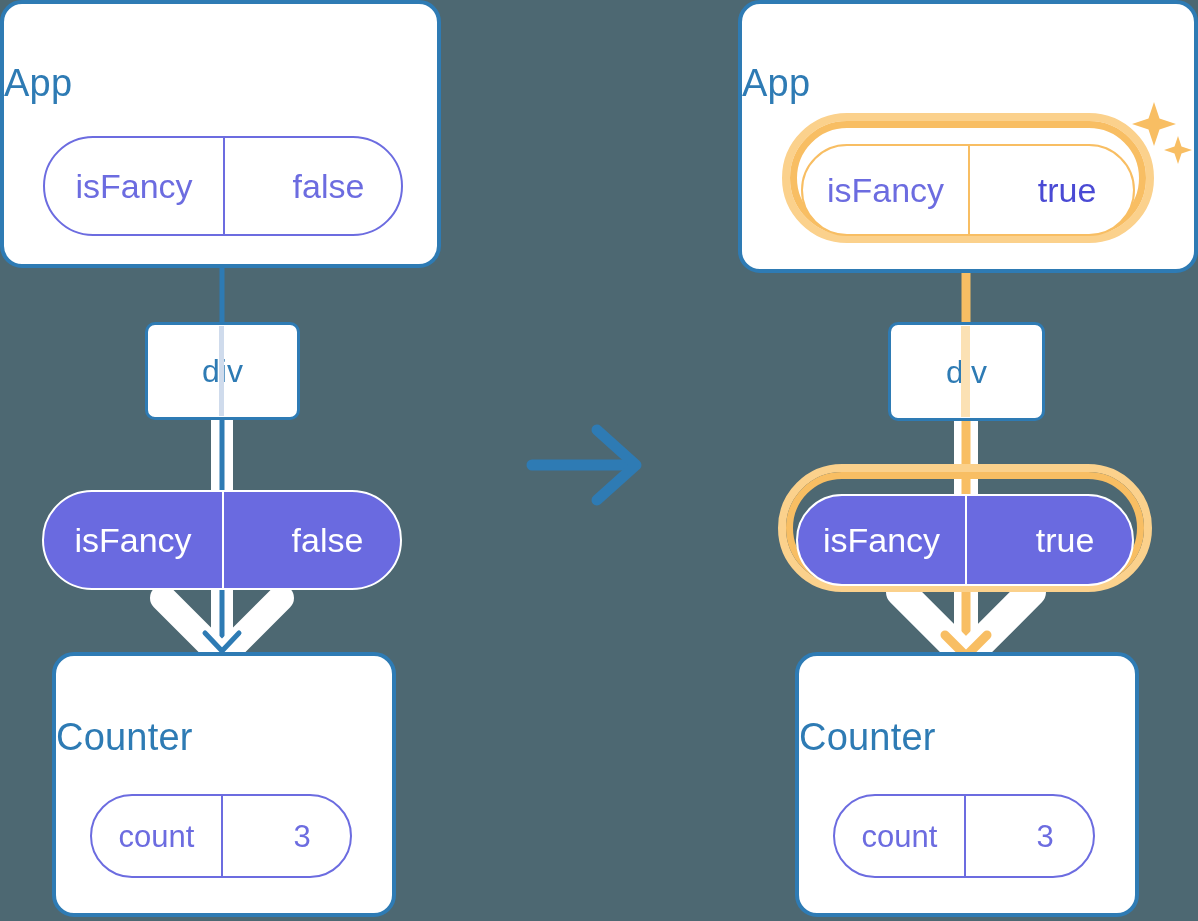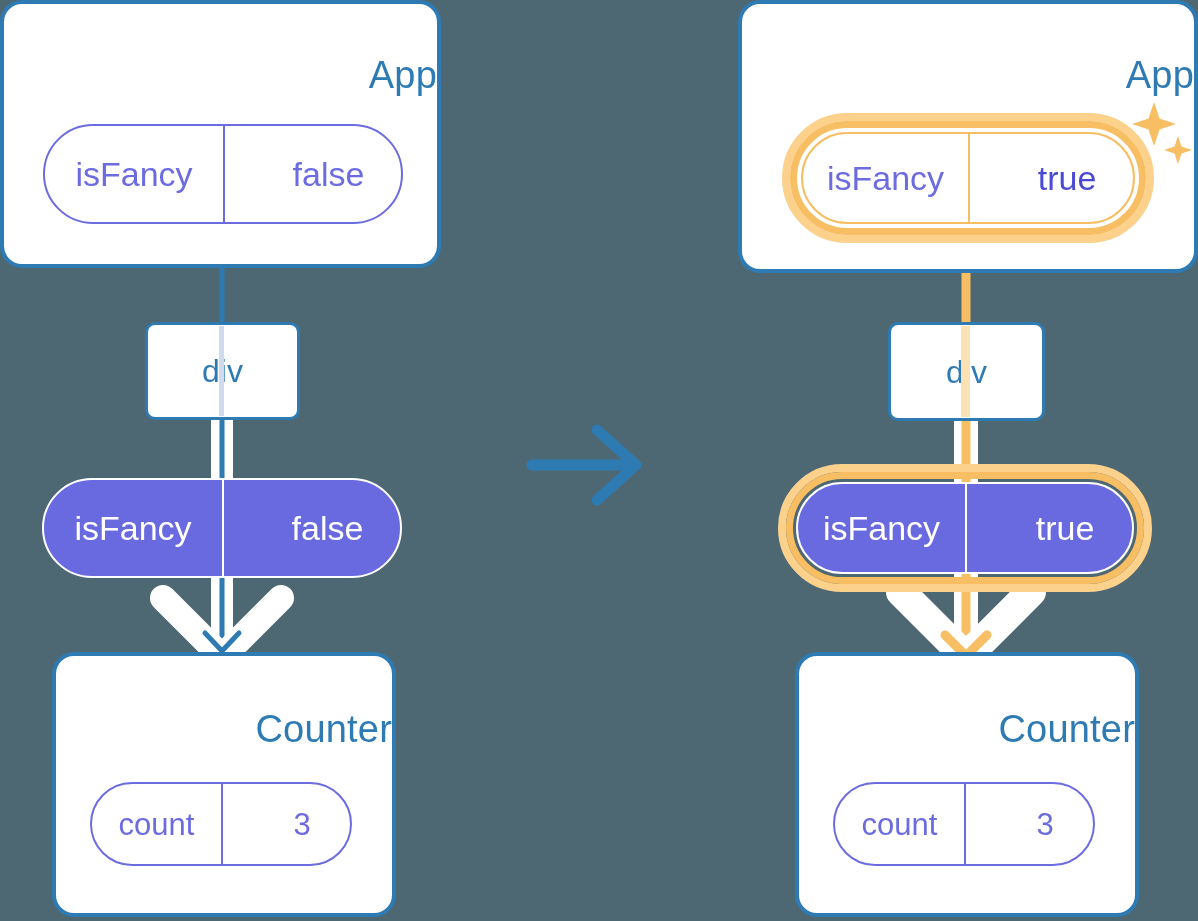--- a/index.html
+++ b/index.html
@@ -27,26 +27,27 @@
     position: absolute;
     background: #ffffff;
     border: 4px solid #2e7bb4;
     border-radius: 22px;
     box-sizing: border-box;
   }
   .card-title {
     position: absolute;
     left: 0;
     right: 0;
-    text-align: right;
+    text-align: left;
     color: #2e7bb4;
     font-size: 38px;
     font-weight: 400;
     letter-spacing: 0.2px;
     line-height: 1;
+    margin-top: 8px;
   }
   .tag {
     position: absolute;
     box-sizing: border-box;
     border: 3px solid #2e7bb4;
     background: #ffffff;
     border-radius: 10px;
     display: flex;
     align-items: center;
     justify-content: center;
@@ -55,20 +56,21 @@
     line-height: 1;
   }
   
   .pill {
     position: absolute;
     box-sizing: border-box;
     display: flex;
     align-items: stretch;
     border-radius: 999px;
     overflow: hidden;
+    margin-top: 12px;
   }
   .pill .cell {
     display: flex;
     align-items: center;
     justify-content: center;
     font-size: 34px;
     line-height: 1;
     box-sizing: border-box;
   }
   .pill .cell.name { flex: 0 0 50%; }

